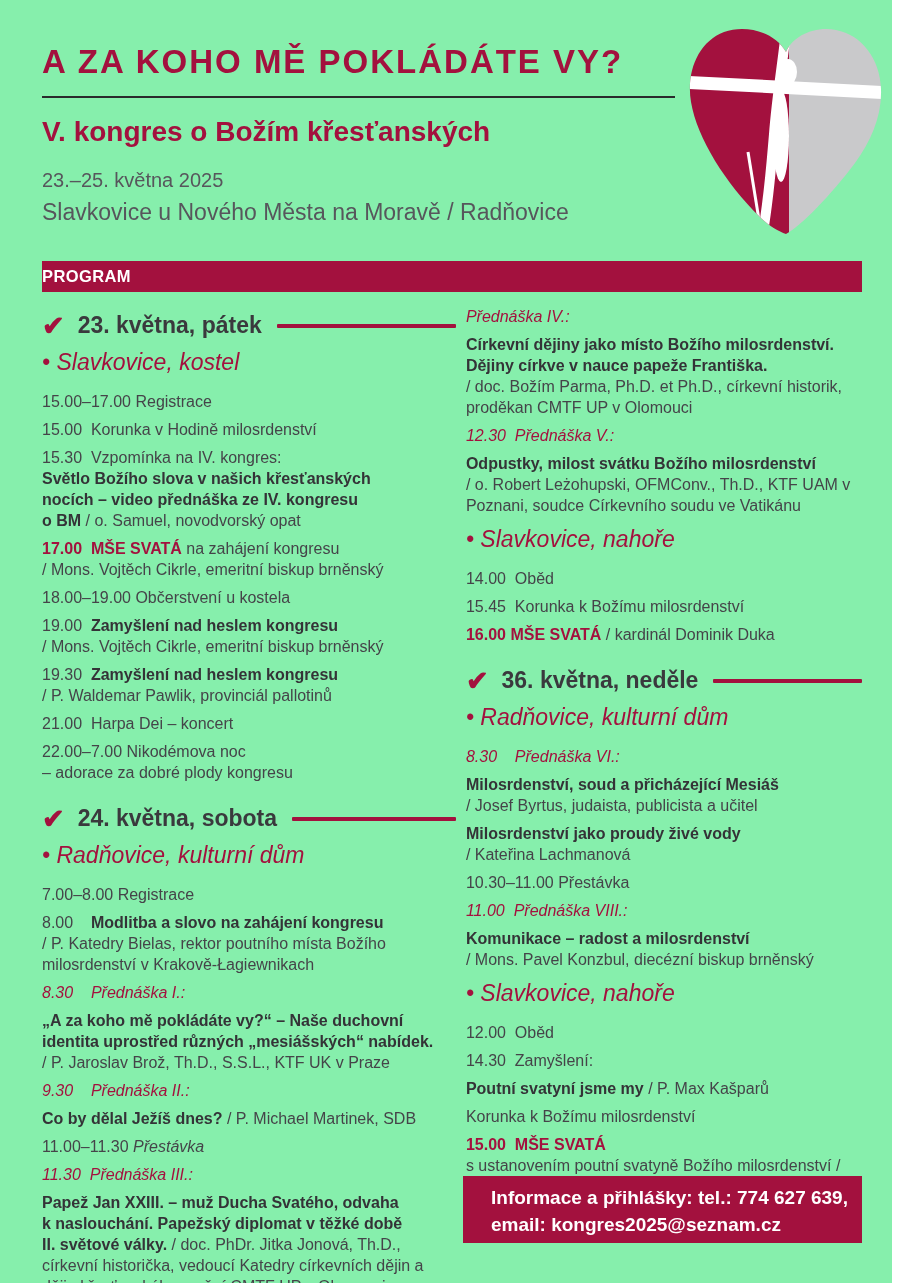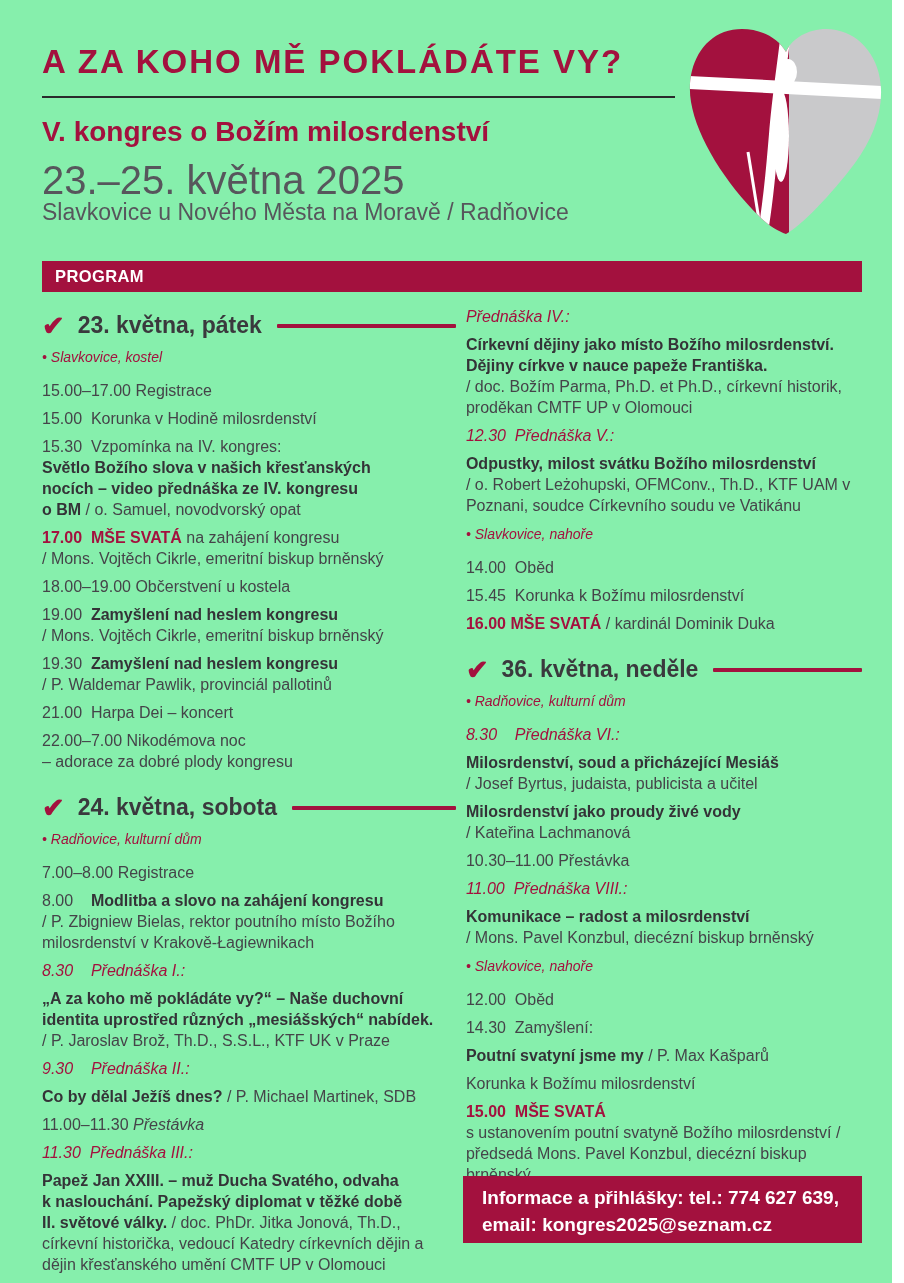--- a/index.html
+++ b/index.html
@@ -4,59 +4,59 @@
 <style>
   html,body{margin:0;padding:0;background:#ffffff;}
   body{width:904px;height:1283px;font-family:"Liberation Sans",sans-serif;-webkit-font-smoothing:antialiased;}
   .page{position:relative;width:892px;height:1283px;background:#86efac;overflow:hidden;}
 
   
   .header{position:absolute;left:42px;top:40px;width:646px;}
   .main-title{font-size:33px;font-weight:bold;color:#A3113E;letter-spacing:2px;line-height:44px;white-space:nowrap;}
   .title-rule{width:633px;height:0;border-top:2px solid #2a2a2c;margin-top:12px;}
   .subtitle{margin-top:18px;font-size:28px;font-weight:bold;color:#A3113E;line-height:32px;}
-  .dates{margin-top:13px;font-size:40px;color:#57565c;line-height:38px;font-stretch:condensed;}
+  .dates{margin-top:13px;font-size:20px;color:#57565c;line-height:38px;font-stretch:condensed;}
   .location{margin-top:0;font-size:23px;color:#57565c;line-height:27px;}
 
   .logo{position:absolute;left:688px;top:24px;width:196px;height:214px;}
 
   .program-bar{position:absolute;left:42px;top:261px;width:820px;height:31px;background:#A3113E;color:#ffffff;
-    font-size:16.5px;font-weight:bold;line-height:31px;padding-left:13px;box-sizing:border-box;letter-spacing:0.4px;}
+    font-size:16.5px;font-weight:bold;line-height:31px;box-sizing:border-box;letter-spacing:0.4px;}
 
   
   .columns{position:absolute;left:42px;top:306px;width:820px;display:flex;align-items:flex-start;}
   .col{box-sizing:border-box;}
   .col-left{width:418px;margin-right:10px;}
   .col-right{width:400px;}
 
   .day-heading{display:flex;align-items:center;font-size:23px;font-weight:bold;color:#3a393d;margin:22px 0 4px 0;}
   .day-heading:first-child{margin-top:6px;}
   .check{color:#A3113E;font-size:27px;line-height:24px;margin-right:13px;font-weight:bold;}
   .day-line{flex:1;height:4px;background:#A3113E;margin-left:15px;border-radius:1px;}
 
-  .venue{font-size:14px;font-style:italic;color:#A3113E;margin:10px 0 15px 0;}
+  .venue{font-size:23px;font-style:italic;color:#A3113E;margin:10px 0 15px 0;}
   .entry{font-size:16px;line-height:21px;color:#454449;margin-bottom:7px;white-space:pre-wrap;}
   .seg-p{color:#454449;}
   .seg-b{font-weight:bold;color:#343337;}
   .seg-rb{font-weight:bold;color:#A3113E;}
   .seg-ri{font-style:italic;color:#A3113E;text-align:right;}
   .seg-i{font-style:italic;color:#454449;text-align:right;}
 
   .footer-box{position:absolute;left:463px;top:1176px;width:399px;height:67px;background:#A3113E;color:#ffffff;
-    font-weight:bold;font-size:19px;line-height:27px;padding:8px 0 0 19px;box-sizing:border-box;}
+    font-weight:bold;font-size:19px;line-height:27px;padding:8px 0 0 28px;box-sizing:border-box;}
 </style>
 </head>
 <body>
 
 <div class="page">
 
   <div class="header">
     <div class="main-title">A ZA KOHO MĚ POKLÁDÁTE VY?</div>
     <div class="title-rule"></div>
-    <div class="subtitle">V. kongres o Božím milosrdenství</div>
+    <div class="subtitle">V. kongres o Božím křesťanských</div>
     <div class="dates">23.–25. května 2025</div>
     <div class="location">Slavkovice u Nového Města na Moravě / Radňovice</div>
   </div>
 
   <div class="logo">
     <svg width="196" height="214" viewBox="0 0 196 214">
       <defs>
         <clipPath id="heartclip">
           <path d="M98,28 C87,8 58,0 36,8 C10,18 -2,48 3,78 C9,114 38,160 72,193 C80,201 90,207 98,210 C113,202 143,171 167,139 C183,117 194,92 193,65 C192,35 174,11 148,6 C126,2 105,12 98,28 Z"></path>
         </clipPath>
@@ -92,21 +92,21 @@
         <div class="entry"><span class="seg-p">19.30  </span><span class="seg-b">Zamyšlení nad heslem kongresu</span><br><span class="seg-p">/ P. Waldemar Pawlik, provinciál pallotinů</span></div>
         <div class="entry"><span class="seg-p">21.00  Harpa Dei – koncert</span></div>
         <div class="entry"><span class="seg-p">22.00–7.00 Nikodémova noc</span><br><span class="seg-p">– adorace za dobré plody kongresu</span></div>
         <div class="day-heading">
           <span class="check">✔</span>
           <span>24. května, sobota</span>
           <span class="day-line"></span>
         </div>
         <div class="venue">• Radňovice, kulturní dům</div>
         <div class="entry"><span class="seg-p">7.00–8.00 Registrace</span></div>
-        <div class="entry"><span class="seg-p">8.00    </span><span class="seg-b">Modlitba a slovo na zahájení kongresu</span><br><span class="seg-p">/ P. Zbigniew Bielas, rektor poutního místo Božího milosrdenství v Krakově-Łagiewnikach</span></div>
+        <div class="entry"><span class="seg-p">8.00    </span><span class="seg-b">Modlitba a slovo na zahájení kongresu</span><br><span class="seg-p">/ P. Katedry Bielas, rektor poutního místa Božího milosrdenství v Krakově-Łagiewnikach</span></div>
         <div class="entry"><span class="seg-ri">8.30    Přednáška I.:</span></div>
         <div class="entry"><span class="seg-b">„A za koho mě pokládáte vy?“ – Naše duchovní</span><br><span class="seg-b">identita uprostřed různých „mesiášských“ nabídek.</span><br><span class="seg-p">/ P. Jaroslav Brož, Th.D., S.S.L., KTF UK v Praze</span></div>
         <div class="entry"><span class="seg-ri">9.30    Přednáška II.:</span></div>
         <div class="entry"><span class="seg-b">Co by dělal Ježíš dnes?</span><span class="seg-p"> / P. Michael Martinek, SDB</span></div>
         <div class="entry"><span class="seg-p">11.00–11.30 </span><span class="seg-i">Přestávka</span></div>
         <div class="entry"><span class="seg-ri">11.30  Přednáška III.:</span></div>
         <div class="entry"><span class="seg-b">Papež Jan XXIII. – muž Ducha Svatého, odvaha</span><br><span class="seg-b">k naslouchání. Papežský diplomat v těžké době</span><br><span class="seg-b">II. světové války.</span><span class="seg-p"> / doc. PhDr. Jitka Jonová, Th.D., církevní historička, vedoucí Katedry církevních dějin a dějin křesťanského umění CMTF UP v Olomouci</span></div>
       </div>
     <div class="col col-right">
         <div class="entry"><span class="seg-ri">Přednáška IV.:</span></div>

